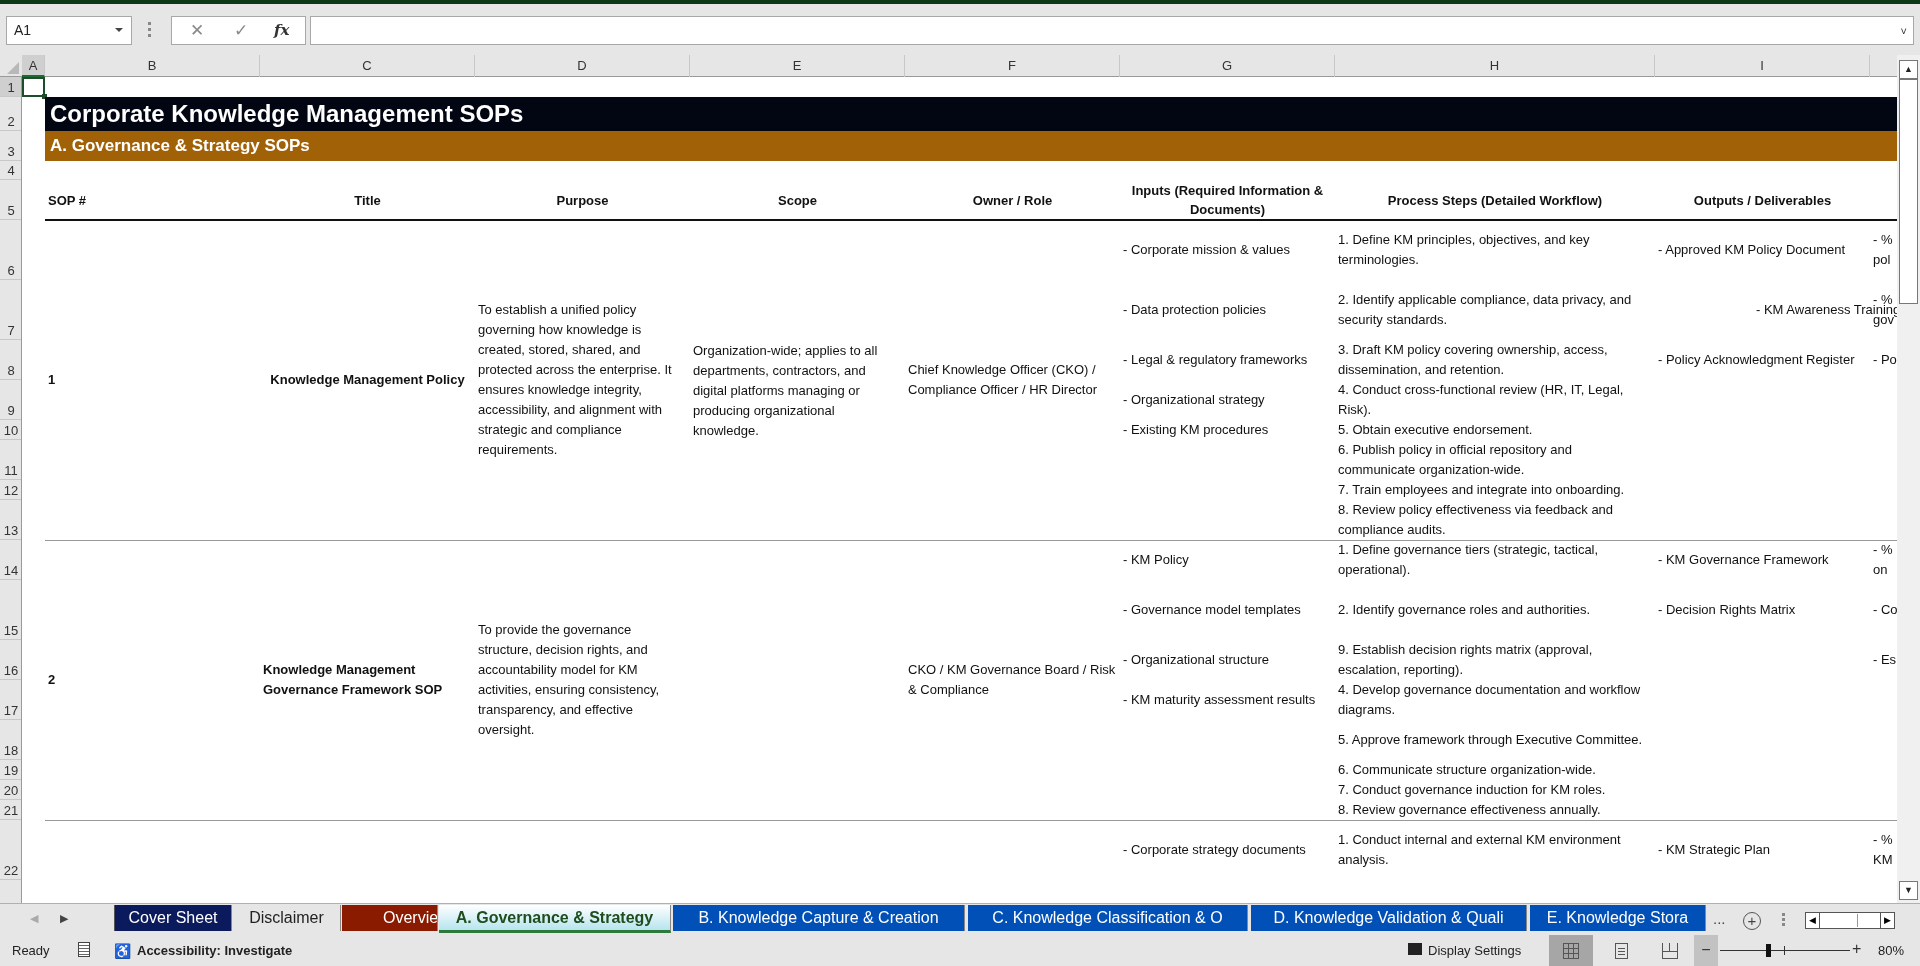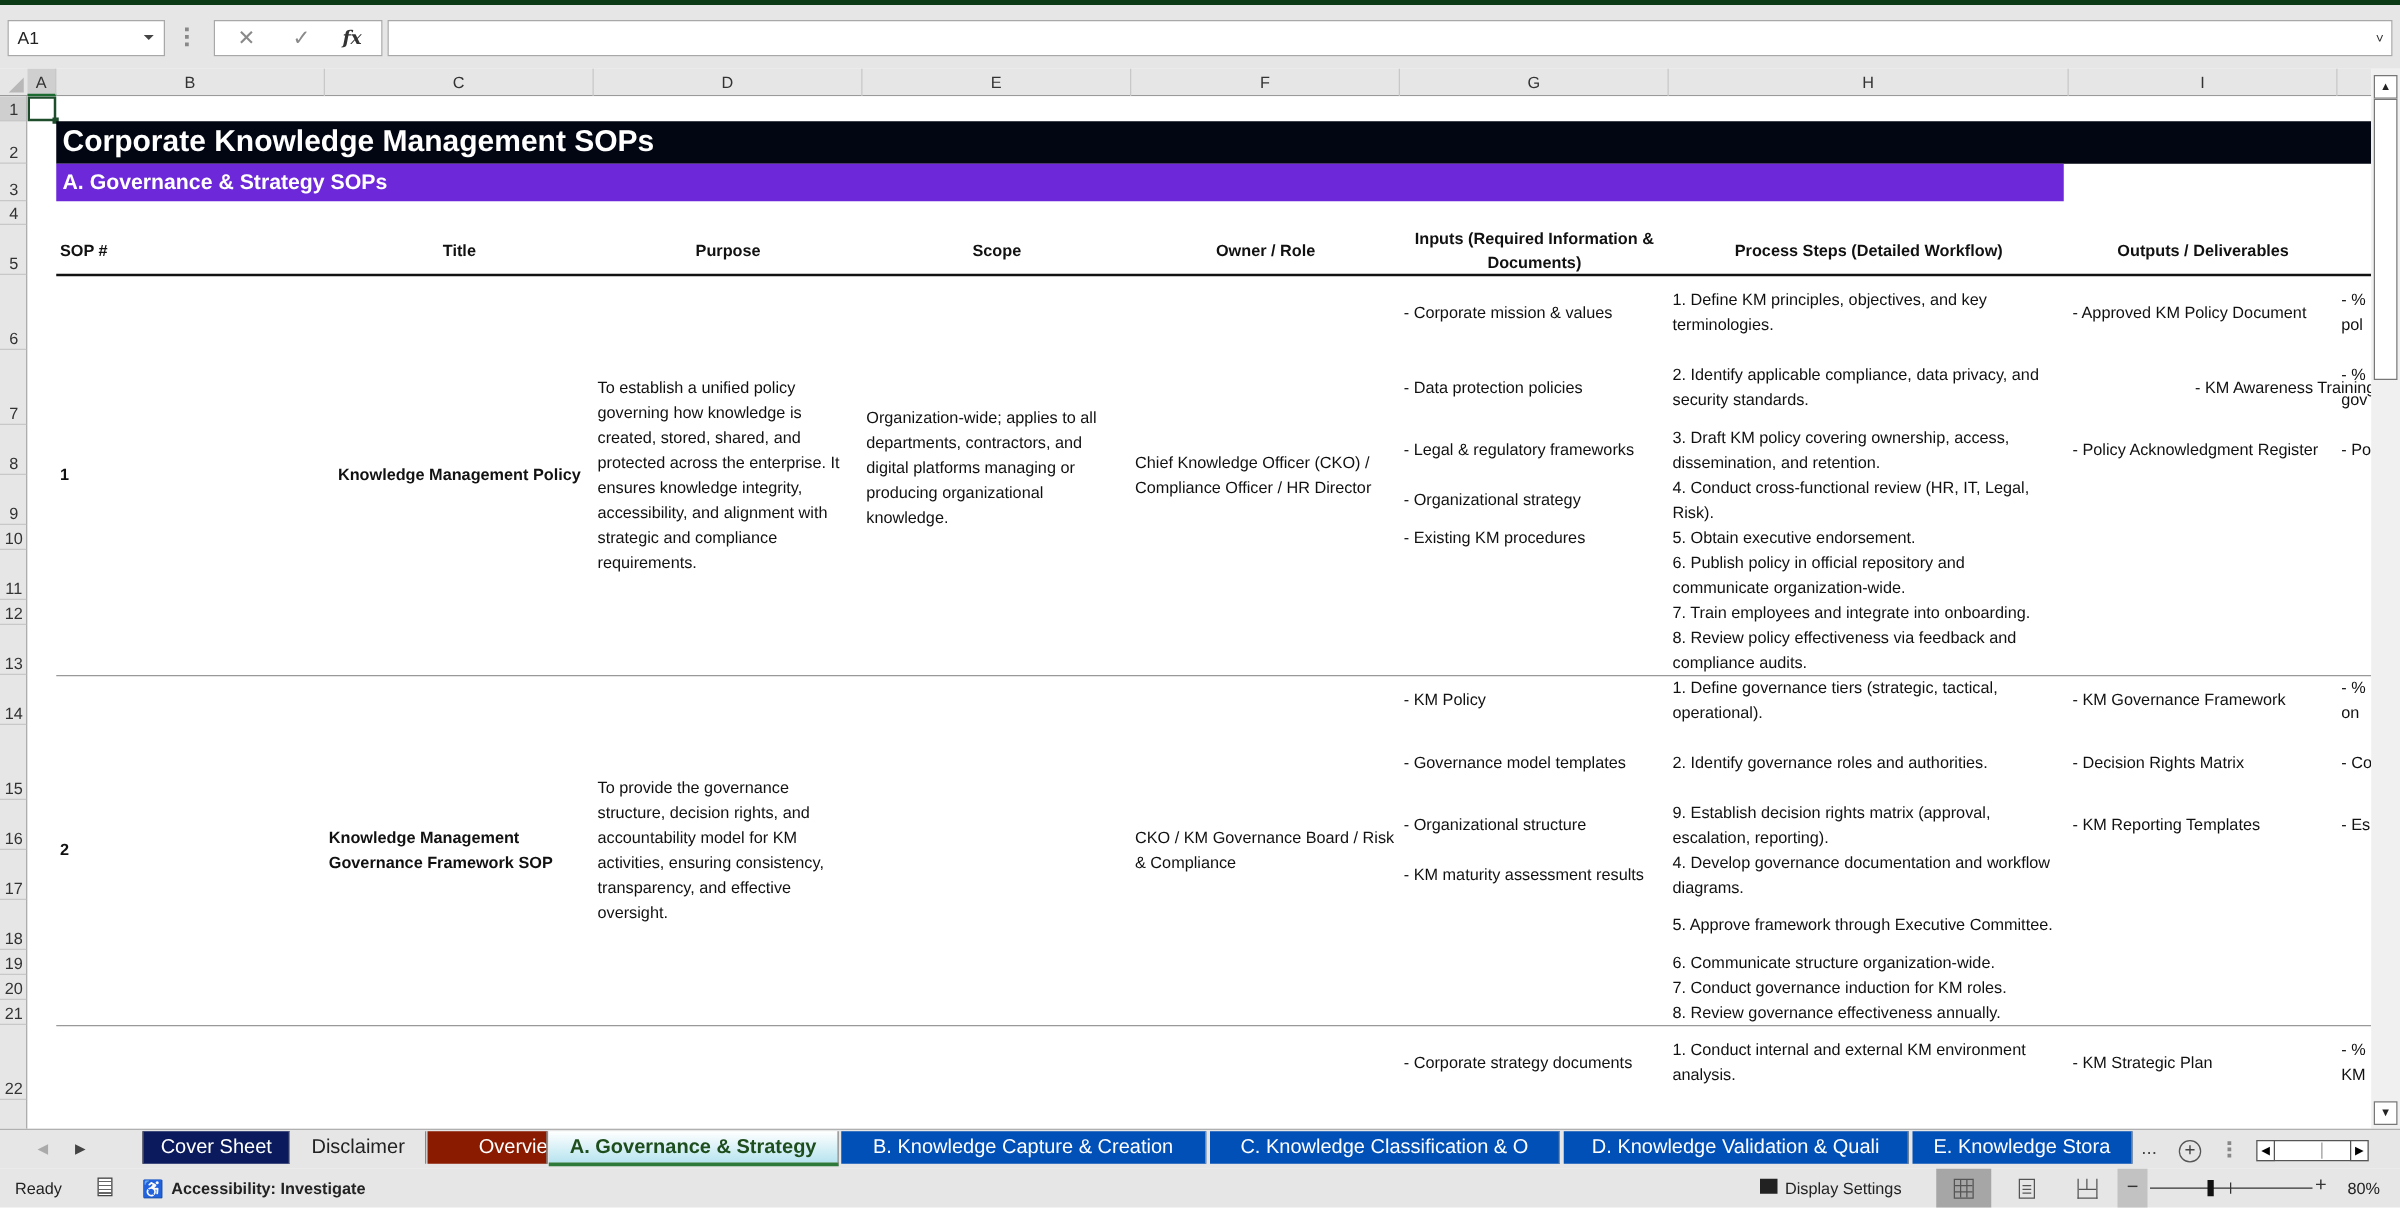--- a/index.html
+++ b/index.html
@@ -21,21 +21,21 @@
   .colh { position: absolute; top: 0; height: 22px; font-size: 13px; line-height: 22px; text-align: center; color: #333; border-right: 1px solid #c8c8c8; }
   .colh.sel { background: #cfcfcf; border-bottom: 2px solid #1e6b32; }
   .rowheaders { position: absolute; left: 0; top: 77px; width: 22px; height: 826px; background: #e6e6e6; border-right: 1px solid #9a9a9a; overflow: hidden; }
   .rowh { position: absolute; left: 0; width: 22px; font-size: 13px; color: #333; text-align: center; border-bottom: 1px solid #c8c8c8; display: flex; align-items: flex-end; justify-content: center; padding-bottom: 1px; }
   .rowh.sel { background: #cfcfcf; }
 
   .grid { position: absolute; left: 22px; top: 77px; width: 1875px; height: 826px; overflow: hidden; background: #fff; }
   .selcell { position: absolute; left: 0; top: 0; width: 23px; height: 20px; border: 2px solid #1e4d2b; }
   .selcell::after { content: ""; position: absolute; right: -4px; bottom: -4px; width: 5px; height: 5px; background: #1e4d2b; }
   .titlebar { position: absolute; left: 23px; top: 20px; width: 1852px; height: 34px; background: #020612; color: #fff; font-weight: bold; font-size: 24px; line-height: 34px; padding-left: 5px; }
-  .subbar { position: absolute; left: 23px; top: 54px; width: 1606px; height: 30px; background: #6d28d9; color: #fff; font-weight: bold; font-size: 17px; line-height: 30px; padding-left: 5px; }
+  .subbar { position: absolute; left: 23px; top: 54px; width: 1852px; height: 30px; background: #a16207; color: #fff; font-weight: bold; font-size: 17px; line-height: 30px; padding-left: 5px; }
   .th { position: absolute; top: 103px; height: 40px; font-weight: bold; font-size: 13px; color: #111; display: flex; align-items: center; justify-content: center; text-align: center; line-height: 19px; }
   .th.left { justify-content: flex-start; padding-left: 3px; text-align: right; }
   .hline { position: absolute; left: 23px; width: 1852px; height: 0; }
   .hline.thick { border-top: 2px solid #111; }
   .hline.thin { border-top: 1px solid #999; }
   .cell { position: absolute; font-size: 13px; color: #111; line-height: 20px; display: flex; align-items: center; padding: 0 3px; }
   .cell.bold { font-weight: bold; }
   .cell.center { justify-content: center; text-align: center; }
   .cell span { display: block; }
 
@@ -165,21 +165,21 @@
 
   <div class="cell bold" style="left:23px; top:143px; width:215px; height:320px;">
       <span>1</span>
     </div>
   <div class="cell bold center" style="left:238px; top:143px; width:215px; height:320px;">
       <span>Knowledge Management Policy</span>
     </div>
   <div class="cell" style="left:453px; top:143px; width:215px; height:320px;">
       <span>To establish a unified policy governing how knowledge is created, stored, shared, and protected across the enterprise. It ensures knowledge integrity, accessibility, and alignment with strategic and compliance requirements.</span>
     </div>
-  <div class="cell" style="left:668px; top:137px; width:215px; height:320px;">
+  <div class="cell" style="left:668px; top:154px; width:215px; height:320px;">
       <span>Organization-wide; applies to all departments, contractors, and digital platforms managing or producing organizational knowledge.</span>
     </div>
   <div class="cell" style="left:883px; top:143px; width:215px; height:320px;">
       <span>Chief Knowledge Officer (CKO) / Compliance Officer / HR Director</span>
     </div>
 
   <div class="cell" style="left:1098px; top:143px; width:215px; height:60px;">- Corporate mission &amp; values</div>
   <div class="cell" style="left:1098px; top:203px; width:215px; height:60px;">- Data protection policies</div>
   <div class="cell" style="left:1098px; top:263px; width:215px; height:40px;">- Legal &amp; regulatory frameworks</div>
   <div class="cell" style="left:1098px; top:303px; width:215px; height:40px;">- Organizational strategy</div>
@@ -228,21 +228,20 @@
   <div class="cell" style="left:1313px; top:503px; width:320px; height:60px;">2. Identify governance roles and authorities.</div>
   <div class="cell" style="left:1313px; top:563px; width:320px; height:40px;">9. Establish decision rights matrix (approval, escalation, reporting).</div>
   <div class="cell" style="left:1313px; top:603px; width:320px; height:40px;">4. Develop governance documentation and workflow diagrams.</div>
   <div class="cell" style="left:1313px; top:643px; width:320px; height:40px;">5. Approve framework through Executive Committee.</div>
   <div class="cell" style="left:1313px; top:683px; width:320px; height:20px;">6. Communicate structure organization-wide.</div>
   <div class="cell" style="left:1313px; top:703px; width:320px; height:20px;">7. Conduct governance induction for KM roles.</div>
   <div class="cell" style="left:1313px; top:723px; width:320px; height:20px;">8. Review governance effectiveness annually.</div>
 
   <div class="cell" style="left:1633px; top:463px; width:215px; height:40px;">- KM Governance Framework</div>
   <div class="cell" style="left:1633px; top:503px; width:215px; height:60px;">- Decision Rights Matrix</div>
-  <div class="cell" style="left:1633px; top:563px; width:215px; height:40px;">- KM Reporting Templates</div>
 
   <div class="cell" style="left:1848px; top:463px; width:40px; height:40px; white-space:pre; overflow:hidden;">- %
 on</div>
   <div class="cell" style="left:1848px; top:503px; width:40px; height:60px; white-space:pre; overflow:hidden;">- Co</div>
   <div class="cell" style="left:1848px; top:563px; width:40px; height:40px; white-space:pre; overflow:hidden;">- Es</div>
 
   <div class="hline thin" style="top:743px;"></div>
 
   <div class="cell" style="left:1098px; top:743px; width:215px; height:60px;">- Corporate strategy documents</div>
   <div class="cell" style="left:1313px; top:743px; width:320px; height:60px;">1. Conduct internal and external KM environment analysis.</div>

